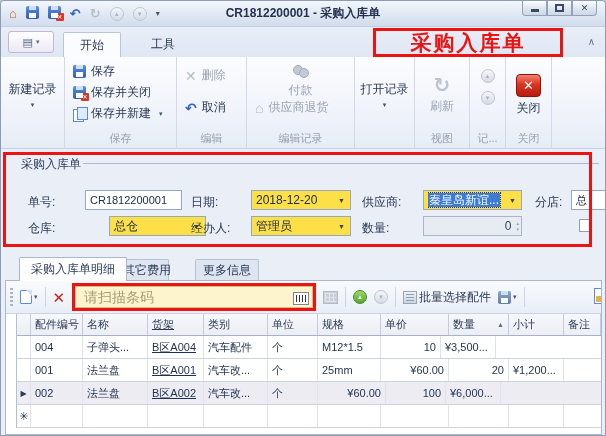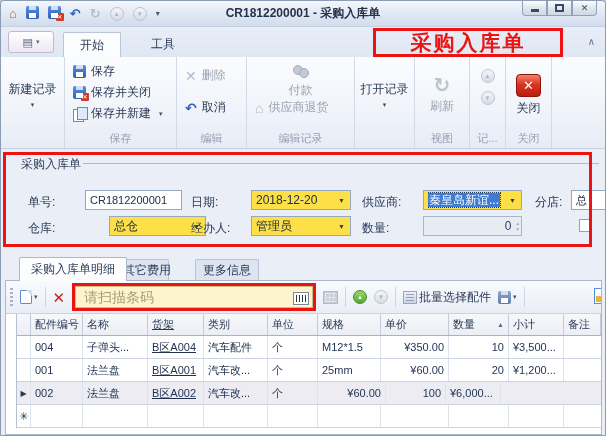--- a/index.html
+++ b/index.html
@@ -375,21 +375,20 @@
       </div>
 
       <div class="g-row">
         <div class="g-cell c-ind"></div>
         <div class="g-cell c1">004</div>
         <div class="g-cell c2">子弹头...</div>
         <div class="g-cell c3">B区A004</div>
         <div class="g-cell c4">汽车配件</div>
         <div class="g-cell c5">个</div>
         <div class="g-cell c6">M12*1.5</div>
-        <div class="g-cell c7">¥350.00</div>
         <div class="g-cell c8">10</div>
         <div class="g-cell c9">¥3,500...</div>
         <div class="g-cell c10"></div>
       </div>
 
       <div class="g-row">
         <div class="g-cell c-ind"></div>
         <div class="g-cell c1">001</div>
         <div class="g-cell c2">法兰盘</div>
         <div class="g-cell c3">B区A001</div>

